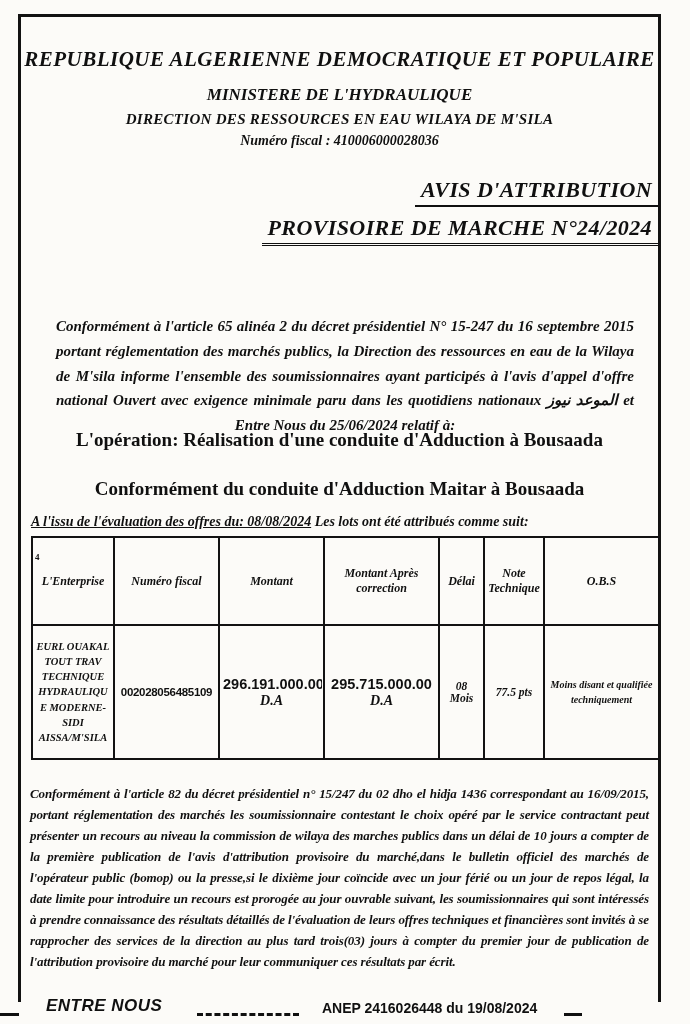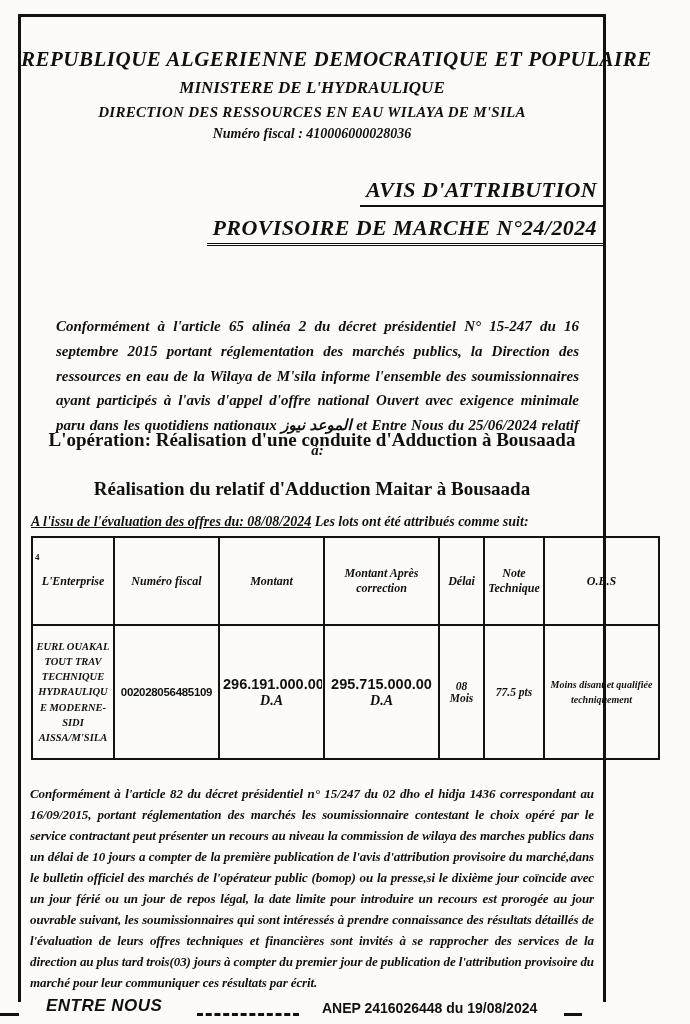--- a/index.html
+++ b/index.html
@@ -3,27 +3,27 @@
 <meta charset="utf-8">
 <style>
   html,body{margin:0;padding:0;}
   body{
     width:690px;height:1024px;position:relative;
     background:#fcfbf8;color:#101010;
     font-family:"Liberation Serif", serif;
     overflow:hidden;
   }
   .frame{
-    position:absolute;left:18px;top:14px;width:588px;height:988px;
+    position:absolute;left:18px;top:14px;width:643px;height:988px;
     border:3px solid #121212;border-bottom:none;box-sizing:border-box;
   }
   
   .doc-header{position:absolute;top:30px;left:0;right:0;text-align:center;}
   .h-line1{font-size:21px;font-weight:bold;font-style:italic;letter-spacing:.5px;white-space:nowrap;}
-  .h-line2{font-size:17px;font-weight:bold;font-style:italic;margin-top:6px;}
+  .h-line2{font-size:17px;font-weight:bold;font-style:italic;margin-top:13px;}
   .h-line3{font-size:15px;font-weight:bold;font-style:italic;margin-top:6px;letter-spacing:.3px;}
   .h-fiscal{font-size:14px;font-weight:bold;font-style:italic;margin-top:5px;}
   
   .doc-title{position:absolute;top:160px;left:0;right:0;text-align:right;}
   .t-line{font-size:22px;font-weight:bold;font-style:italic;display:inline-block;
           border-bottom:2px solid #101010;padding:0 6px 2px;letter-spacing:.4px;}
   .t-line2{margin-top:8px;border-bottom:3px double #101010;}
   
   .intro{
     position:absolute;top:282px;left:24px;right:24px;
@@ -93,21 +93,21 @@
 
   <div class="doc-title">
     <div><span class="t-line">AVIS D'ATTRIBUTION</span></div>
     <div><span class="t-line t-line2">PROVISOIRE DE MARCHE  N°24/2024</span></div>
   </div>
 
   <p class="intro">Conformément à l'article 65 alinéa 2 du décret présidentiel N° 15-247 du 16 septembre  2015 portant réglementation  des marchés publics, la Direction des ressources en eau de la Wilaya de M'sila informe l'ensemble des soumissionnaires ayant participés à l'avis d'appel d'offre national Ouvert avec exigence minimale paru dans les quotidiens nationaux الموعد نيوز et Entre Nous du 25/06/2024  relatif à:</p>
 
   <div class="operation">
     <div class="op-line">L'opération: Réalisation d'une conduite d'Adduction à Bousaada</div>
-    <div class="op-line">Réalisation du relatif d'Adduction Maitar à Bousaada</div>
+    <div class="op-line">Conformément du conduite d'Adduction Maitar à Bousaada</div>
   </div>
 
   <div class="eval-line">
     <span class="eval-underlined">A l'issu de l'évaluation des offres du: 08/08/2024</span><span> Les lots ont été attribués comme suit:</span>
   </div>
 
   <table class="award">
     <colgroup>
       <col class="col-ent">
         <col class="col-fis">

